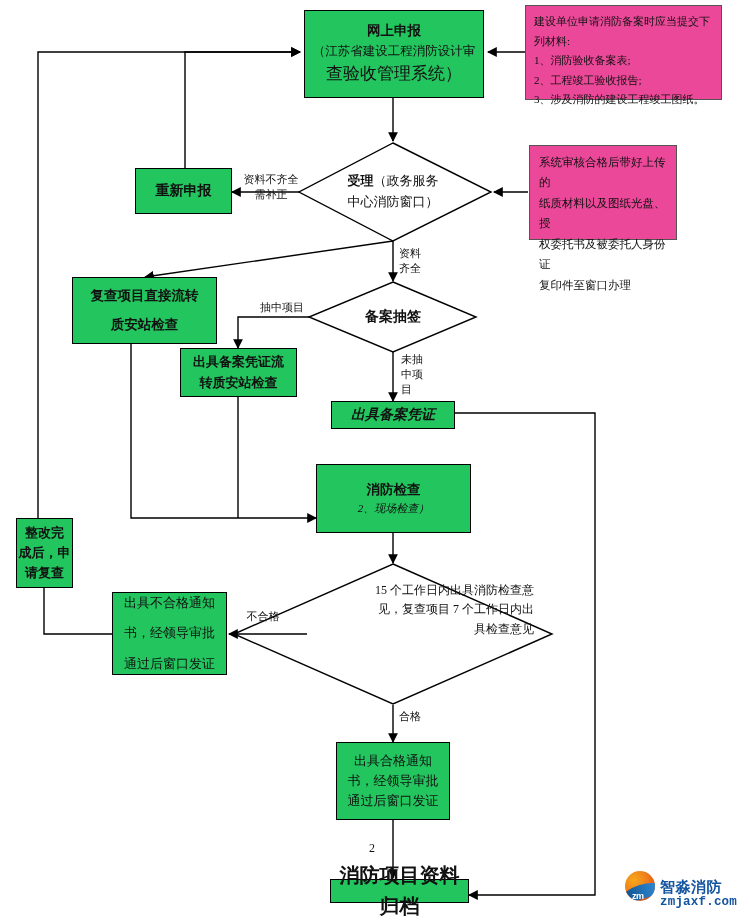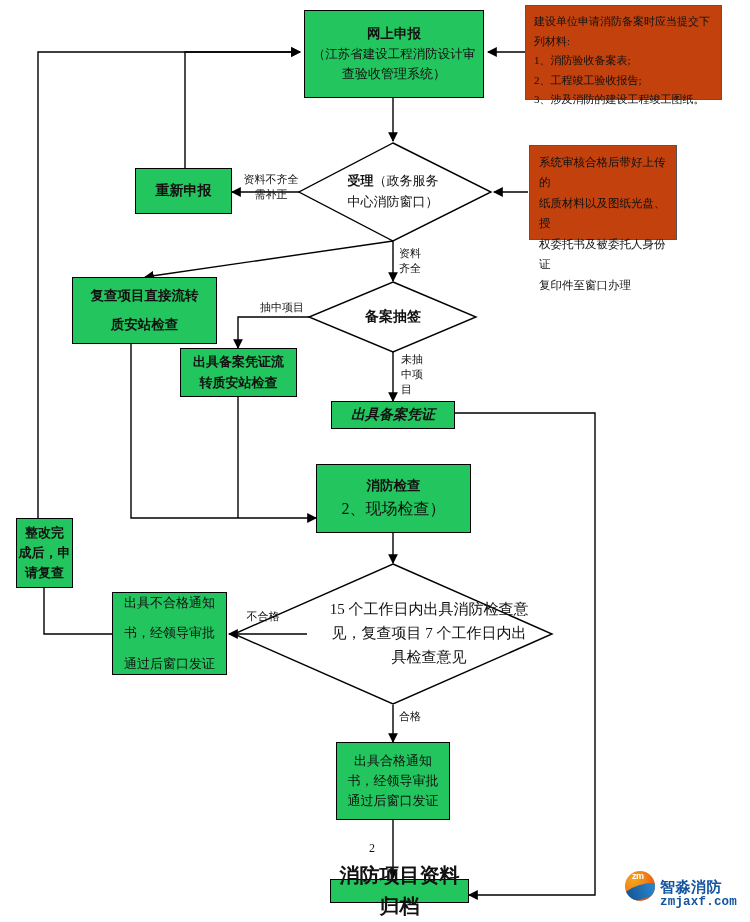--- a/index.html
+++ b/index.html
@@ -55,21 +55,21 @@
     color: #111;
     line-height: 1.35;
     text-align: center;
     white-space: pre;
     background: transparent;
   }
   .note {
     position: absolute;
     box-sizing: border-box;
     border: 1px solid #555;
-    background: #c2410c;
+    background: #ec4899;
     color: #111;
     text-align: left;
     line-height: 1.78;
   }
   .note .ln { display: block; }
   
   #logo {
     position: absolute;
     display: flex;
     align-items: center;
@@ -78,21 +78,21 @@
     width: 30px; height: 30px; border-radius: 50%;
     background: radial-gradient(circle at 30% 30%, #f7a81b 0%, #ef7d1a 45%, #e85a10 70%, #1b5fa8 100%);
     position: relative; overflow: hidden; flex: 0 0 auto;
   }
   #logo .badge .swoosh {
     position: absolute; left: -4px; bottom: 2px; width: 40px; height: 14px;
     background: linear-gradient(90deg, #0f4c8a, #2f8fd8);
     transform: rotate(-18deg); border-radius: 50% 50% 20% 20%;
   }
   #logo .badge .zm {
-    position: absolute; left: 7px; top: 0; color: #fff;
+    position: absolute; left: 7px; top: 20px; color: #fff;
     font-size: 9px; font-weight: bold; font-family: "Liberation Sans", sans-serif;
     letter-spacing: -0.5px;
   }
   #logo .txt { margin-left: 5px; }
   #logo .cn {
     font-family: "Liberation Sans", sans-serif;
     font-weight: bold; font-size: 15px; color: #1455a0; letter-spacing: 0.5px;
     line-height: 1.05;
     margin-top: 17px;
   }
@@ -153,21 +153,21 @@
 
       <polygon points="393,143 491,192 393,241 299,192" fill="none" stroke="#000" stroke-width="1.4"></polygon>
       <polygon points="393,282 476,317 393,352 309,317" fill="none" stroke="#000" stroke-width="1.4"></polygon>
       <polygon points="393,564 552,634 393,704 234,634" fill="none" stroke="#000" stroke-width="1.4"></polygon>
     </g>
   </svg>
 
   <div class="node" style="left:304px; top:10px; width:180px; height:88px; font-size:13.5px;">
     <span class="ln bold">网上申报</span>
     <span class="ln" style="font-size:12.5px;">（江苏省建设工程消防设计审</span>
-    <span class="ln" style="font-size:13px;">查验收管理系统）</span>
+    <span class="ln" style="font-size:17px;">查验收管理系统）</span>
   </div>
 
   <div class="diamond-label" style="left:313px; top:160px; width:160px; height:64px; font-size:13px;">
     <span class="ln"><b>受理</b><span>（政务服务</span></span>
     <span class="ln">中心消防窗口）</span>
   </div>
 
   <div class="node bold" style="left:135px; top:168px; width:97px; height:46px; font-size:14px;">
     <span class="ln">重新申报</span>
   </div>
@@ -185,24 +185,24 @@
     <span class="ln">出具备案凭证流</span>
     <span class="ln">转质安站检查</span>
   </div>
 
   <div class="node bold" style="left:331px; top:401px; width:124px; height:28px; font-size:14px;font-style:italic;">
     <span class="ln">出具备案凭证</span>
   </div>
 
   <div class="node" style="left:316px; top:464px; width:155px; height:69px; font-size:13.5px;">
     <span class="ln bold">消防检查</span>
-    <span class="ln" style="font-size:16px;">2、现场检查）</span>
-  </div>
-
-  <div class="diamond-label" style="left:324px; top:598px; width:210px; height:70px; font-size:15px; align-items:center; text-align:left;">
+    <span class="ln" style="font-size:11px;font-style:italic;">2、现场检查）</span>
+  </div>
+
+  <div class="diamond-label" style="left:324px; top:575px; width:210px; height:70px; font-size:12px; align-items:flex-end; text-align:left;">
     <span class="ln">15 个工作日内出具消防检查意</span>
     <span class="ln">见，复查项目 7 个工作日内出</span>
     <span class="ln">具检查意见</span>
   </div>
 
   <div class="node" style="left:112px; top:592px; width:115px; height:83px; font-size:13px;justify-content:space-between;">
     <span class="ln">出具不合格通知</span>
     <span class="ln">书，经领导审批</span>
     <span class="ln">通过后窗口发证</span>
   </div>

